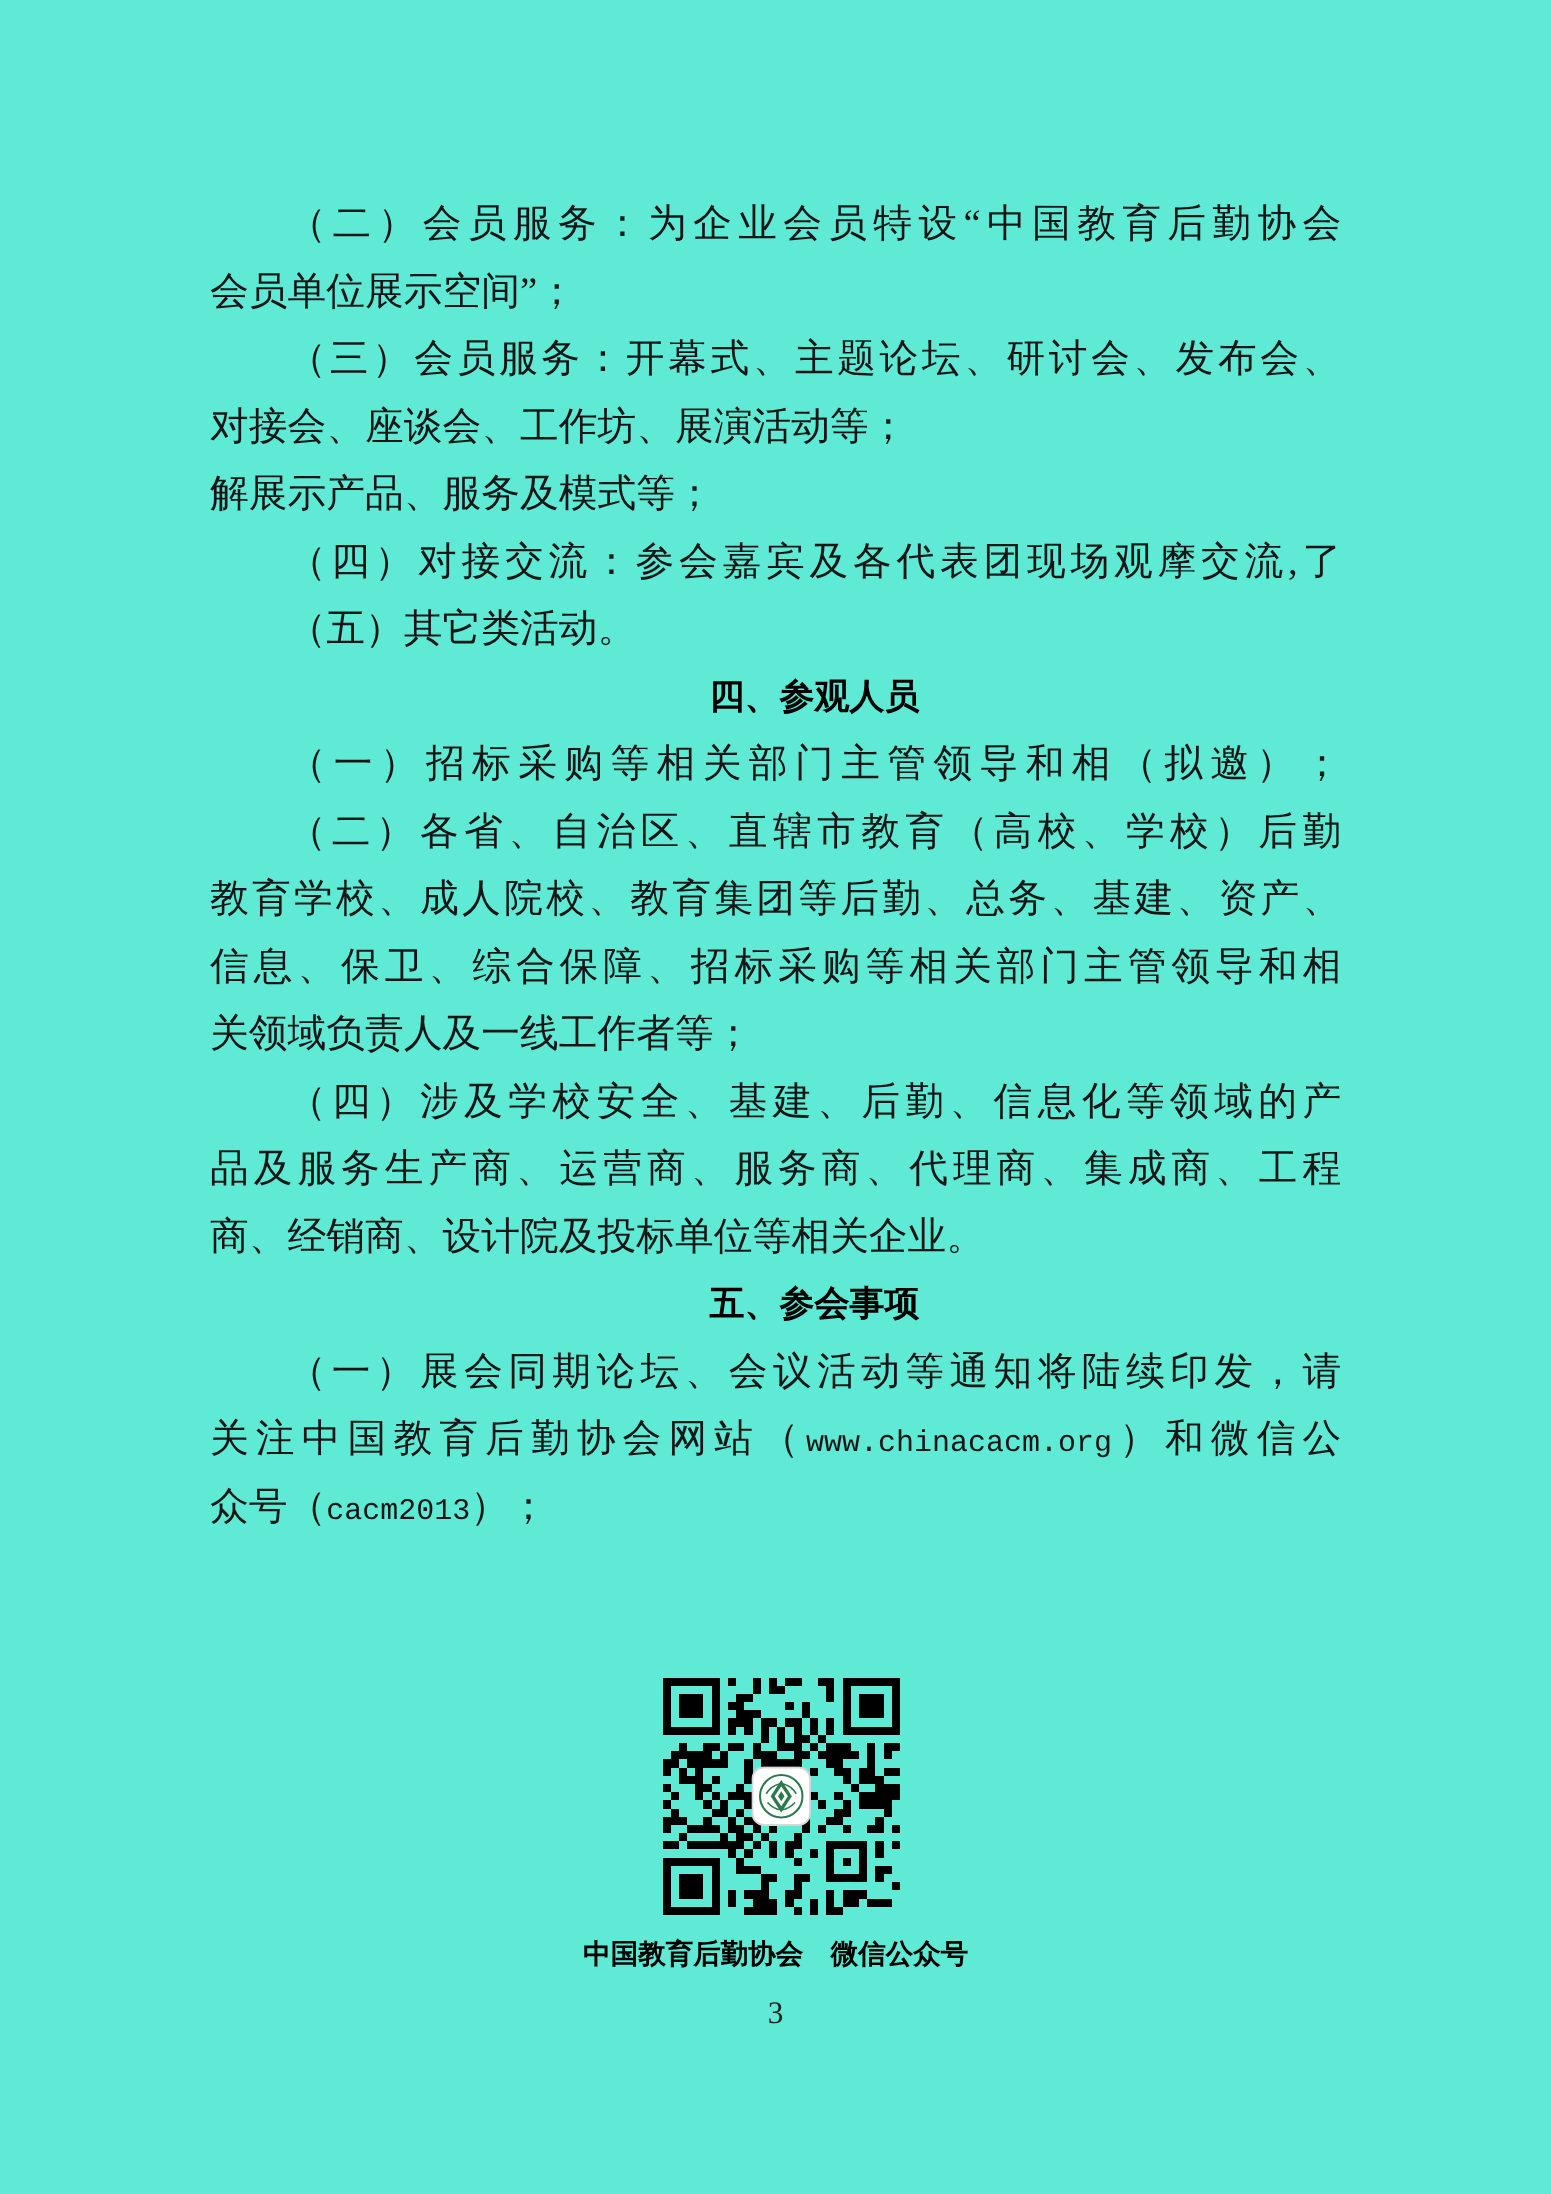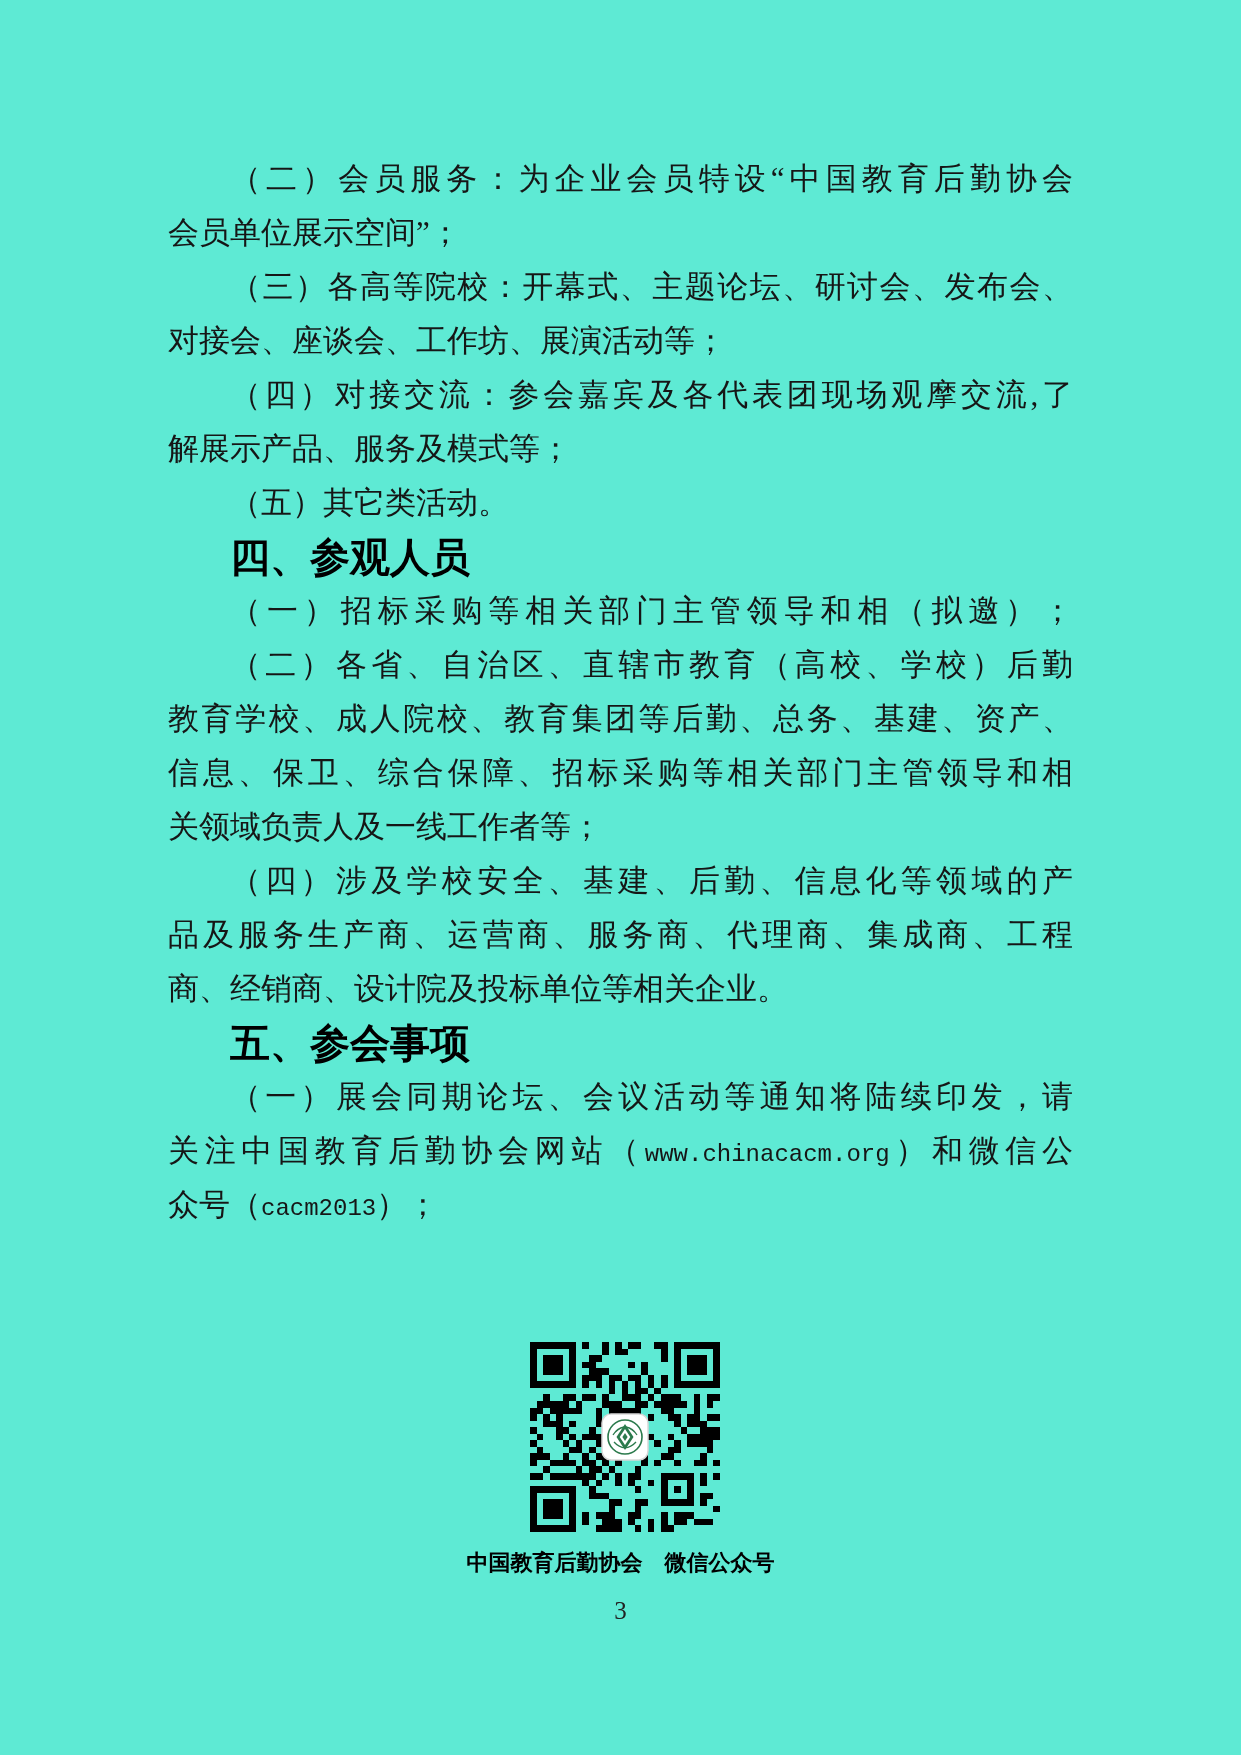--- a/index.html
+++ b/index.html
@@ -25,22 +25,23 @@
   }
   .line.justify{
     white-space:normal;
     text-align:justify;
     text-align-last:justify;
   }
   .line.indent{ text-indent:62px; }
   .line.heading{
     font-family:"Liberation Sans","DejaVu Sans",sans-serif;
     font-weight:700;
-    font-size:40px;
+    font-size:28px;
     color:#000;
+    text-align:center;
   }
   .latin{
     font-family:"Liberation Mono","DejaVu Sans Mono",monospace;
     font-size:24px;
   }
   .qr-wrap{
     position:absolute;
     left:530px;top:1342px;
     width:190px;height:190px;
   }
@@ -70,24 +71,24 @@
 </style>
 </head>
 <body>
 
 <div class="page">
 
   <div class="doc-body">
 
   <div class="line body indent justify">（二）会员服务：为企业会员特设“中国教育后勤协会</div>
       <div class="line body">会员单位展示空间”；</div>
-      <div class="line body indent justify">（三）各高等院校：开幕式、主题论坛、研讨会、发布会、</div>
+      <div class="line body indent justify">（三）会员服务：开幕式、主题论坛、研讨会、发布会、</div>
       <div class="line body">对接会、座谈会、工作坊、展演活动等；</div>
+      <div class="line body">解展示产品、服务及模式等；</div>
       <div class="line body indent justify">（四）对接交流：参会嘉宾及各代表团现场观摩交流,了</div>
-      <div class="line body">解展示产品、服务及模式等；</div>
       <div class="line body indent">（五）其它类活动。</div>
       <div class="line heading indent">四、参观人员</div>
       <div class="line body indent justify">（一）招标采购等相关部门主管领导和相（拟邀）；</div>
       <div class="line body indent justify">（二）各省、自治区、直辖市教育（高校、学校）后勤</div>
       <div class="line body justify">教育学校、成人院校、教育集团等后勤、总务、基建、资产、</div>
       <div class="line body justify">信息、保卫、综合保障、招标采购等相关部门主管领导和相</div>
       <div class="line body">关领域负责人及一线工作者等；</div>
       <div class="line body indent justify">（四）涉及学校安全、基建、后勤、信息化等领域的产</div>
       <div class="line body justify">品及服务生产商、运营商、服务商、代理商、集成商、工程</div>
       <div class="line body">商、经销商、设计院及投标单位等相关企业。</div>

